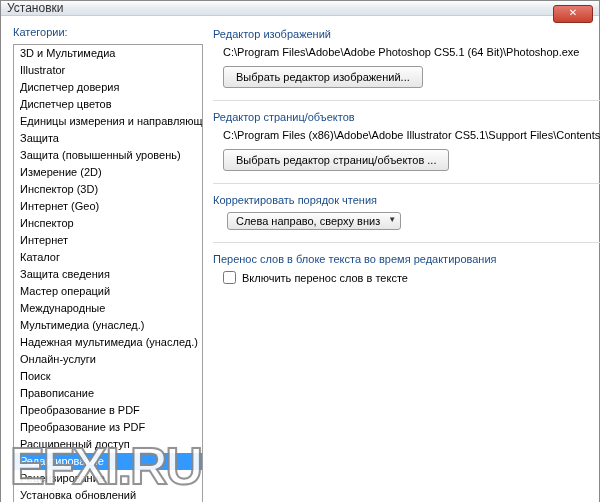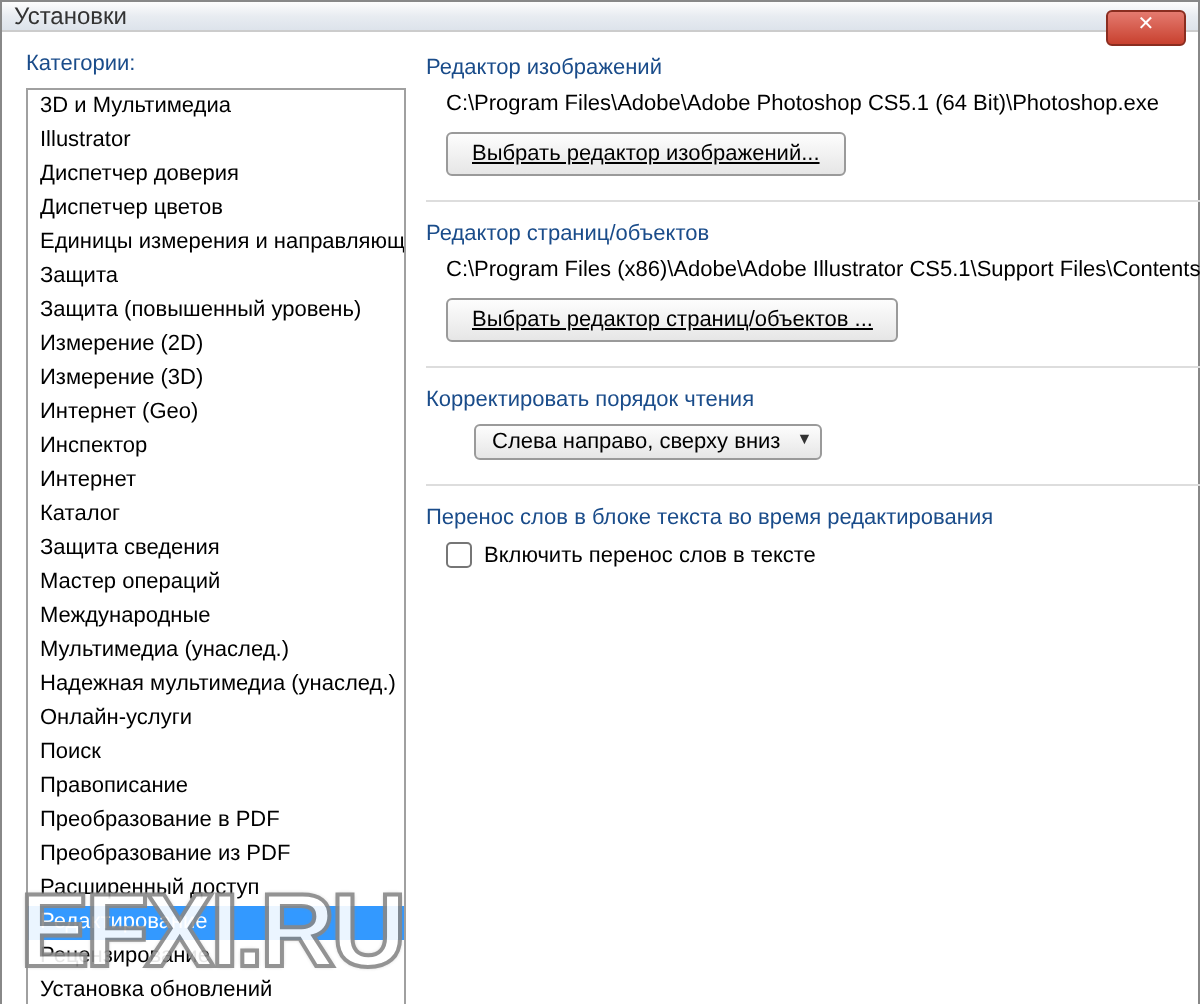--- a/index.html
+++ b/index.html
@@ -112,31 +112,30 @@
   }
   .btn {
     background: linear-gradient(#fdfdfd, #e6e6e6);
     border: 1px solid #9a9a9a;
     border-radius: 3px;
     padding: 4px 12px;
     font-size: 11px;
     cursor: pointer;
     margin-left: 10px;
     display: inline-block;
-    text-decoration: underline;
   }
   .dropdown {
     display: inline-flex;
     align-items: flex-start;
     border: 1px solid #9a9a9a;
     border-radius: 3px;
     background: linear-gradient(#fdfdfd, #e6e6e6);
     padding: 2px 4px 2px 8px;
     font-size: 11px;
-    margin-left: 24px;
+    margin-left: 14px;
     cursor: pointer;
   }
   .dropdown .arrow {
     margin-left: 8px;
     font-size: 8px;
     color: #333;
   }
   .checkbox-row {
     display: flex;
     align-items: center;
@@ -183,21 +182,21 @@
       <div class="cat-label">Категории:</div>
       <div class="listbox" id="listbox">
           <div class="list-item">3D и Мультимедиа</div>
           <div class="list-item">Illustrator</div>
           <div class="list-item">Диспетчер доверия</div>
           <div class="list-item">Диспетчер цветов</div>
           <div class="list-item">Единицы измерения и направляющие</div>
           <div class="list-item">Защита</div>
           <div class="list-item">Защита (повышенный уровень)</div>
           <div class="list-item">Измерение (2D)</div>
-          <div class="list-item">Измерение (3D)</div>
+          <div class="list-item">Инспектор (3D)</div>
           <div class="list-item">Интернет (Geo)</div>
           <div class="list-item">Инспектор</div>
           <div class="list-item">Интернет</div>
           <div class="list-item">Каталог</div>
           <div class="list-item">Защита сведения</div>
           <div class="list-item">Мастер операций</div>
           <div class="list-item">Международные</div>
           <div class="list-item">Мультимедиа (унаслед.)</div>
           <div class="list-item">Надежная мультимедиа (унаслед.)</div>
           <div class="list-item">Онлайн-услуги</div>

